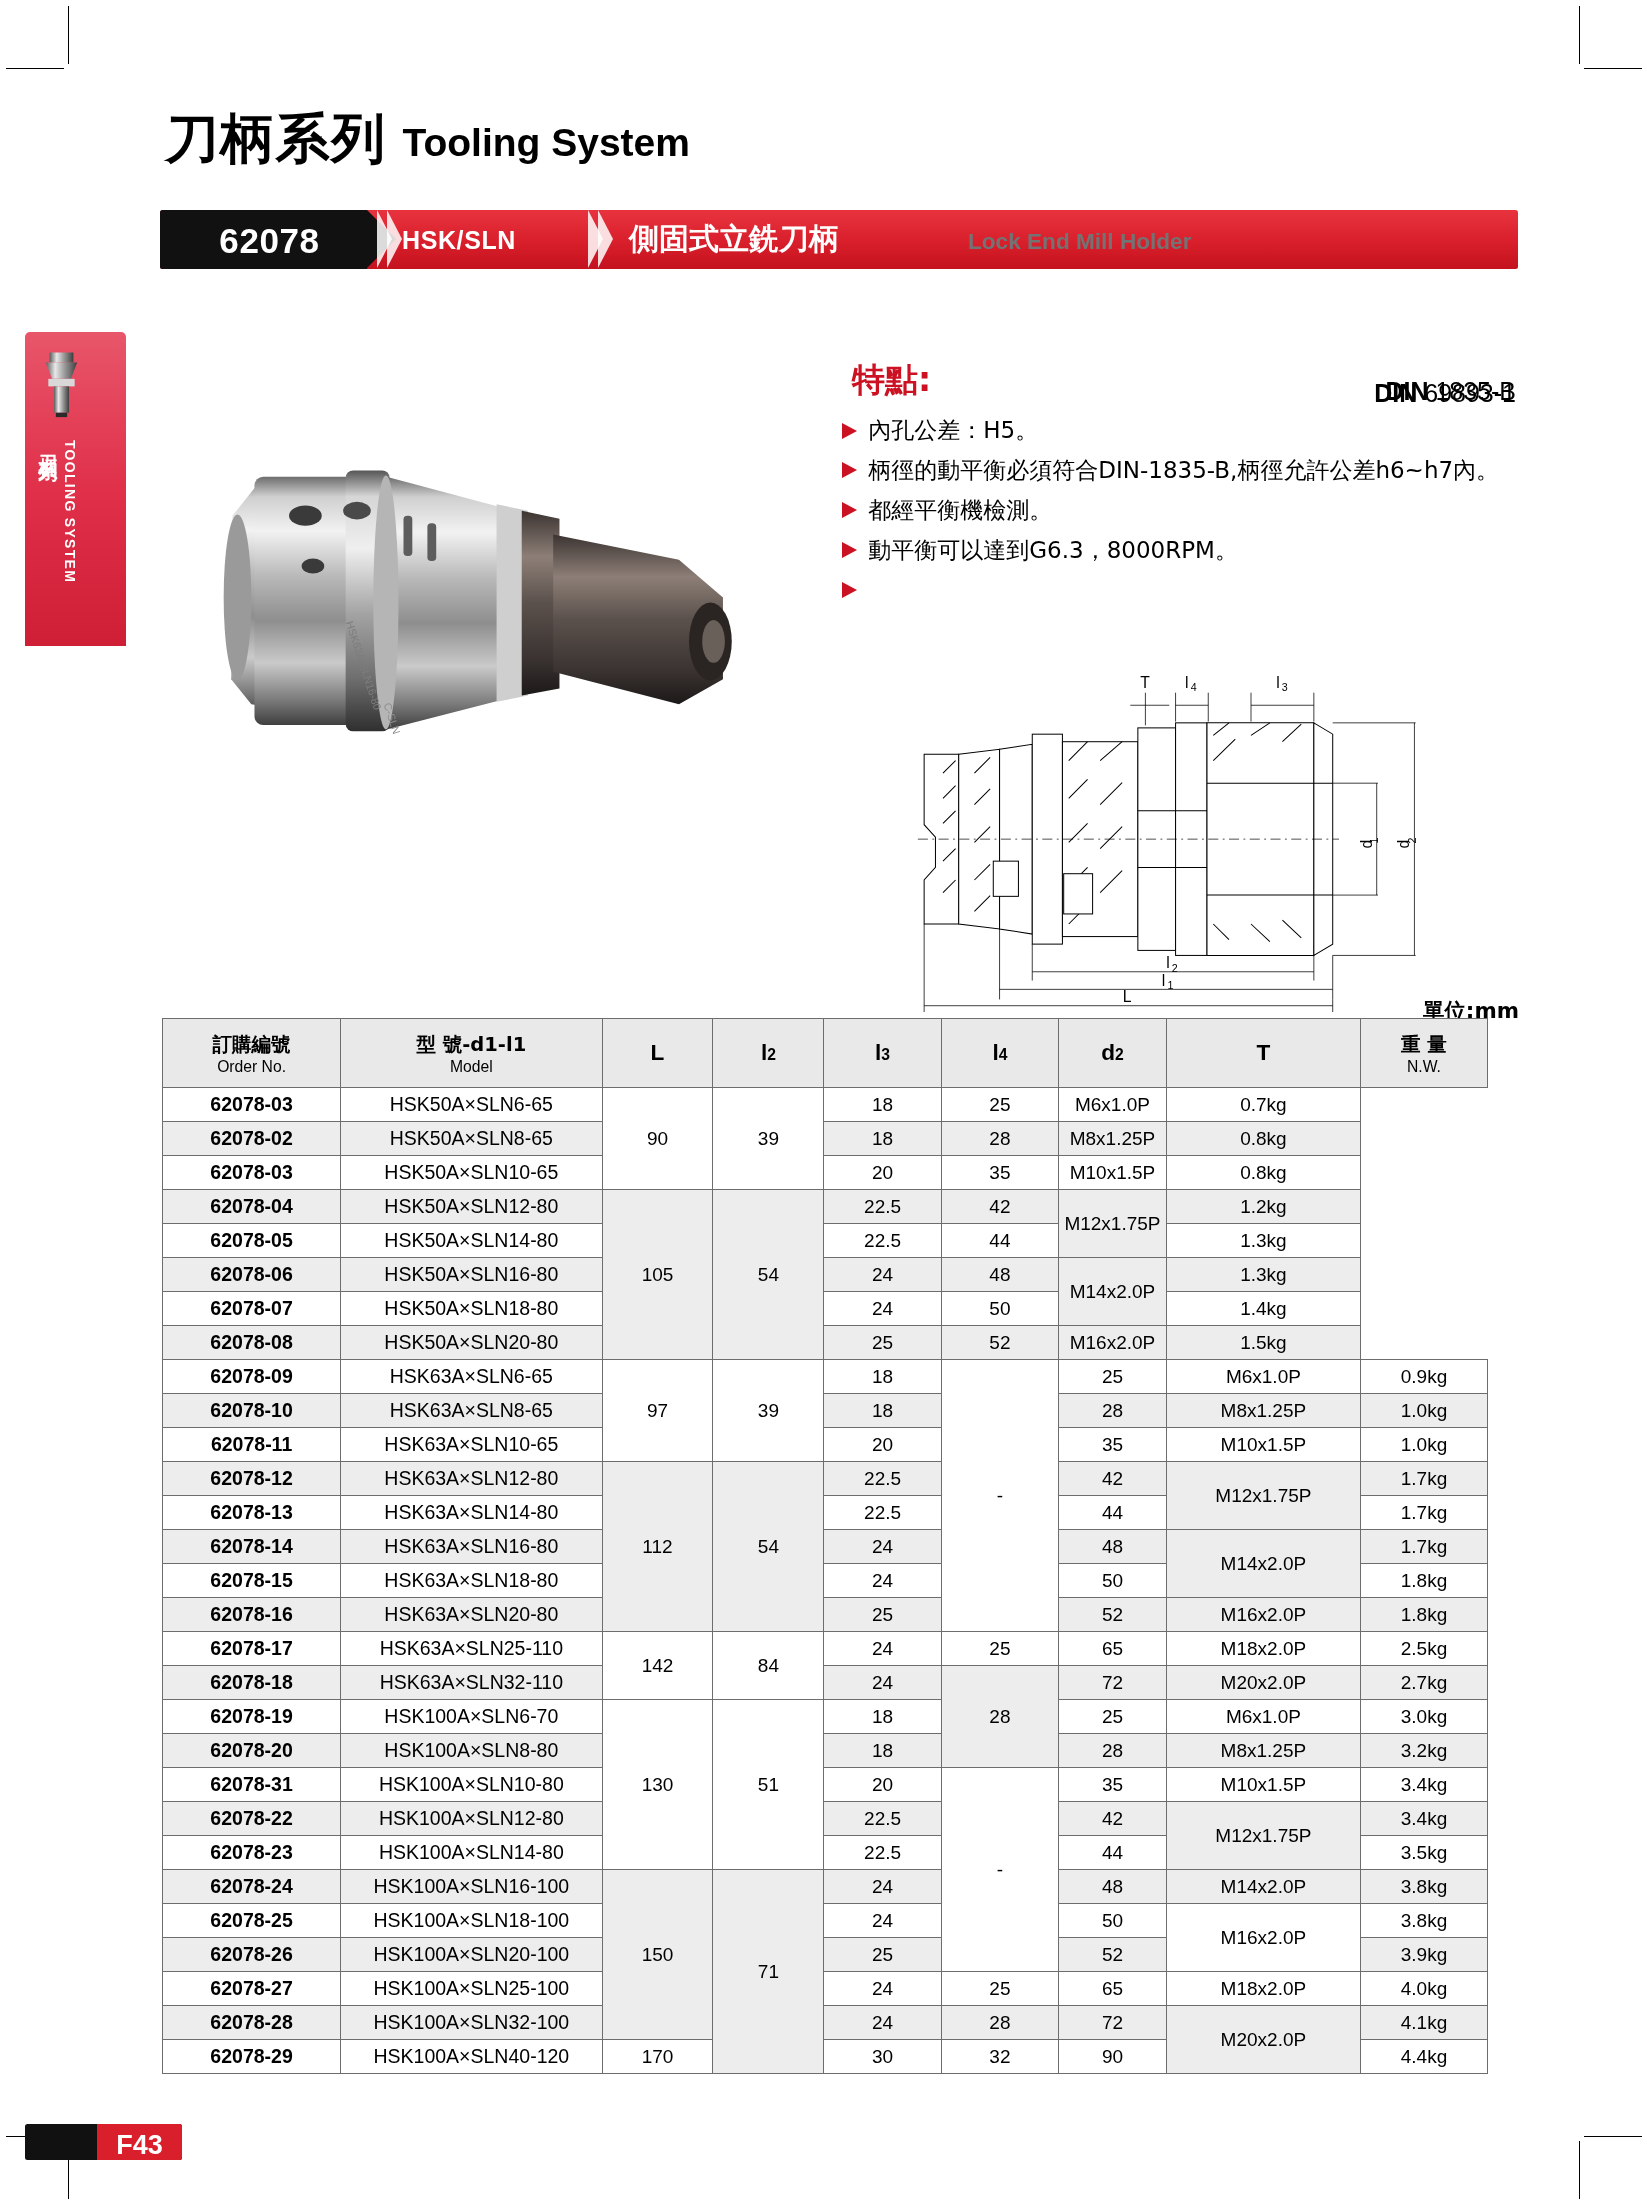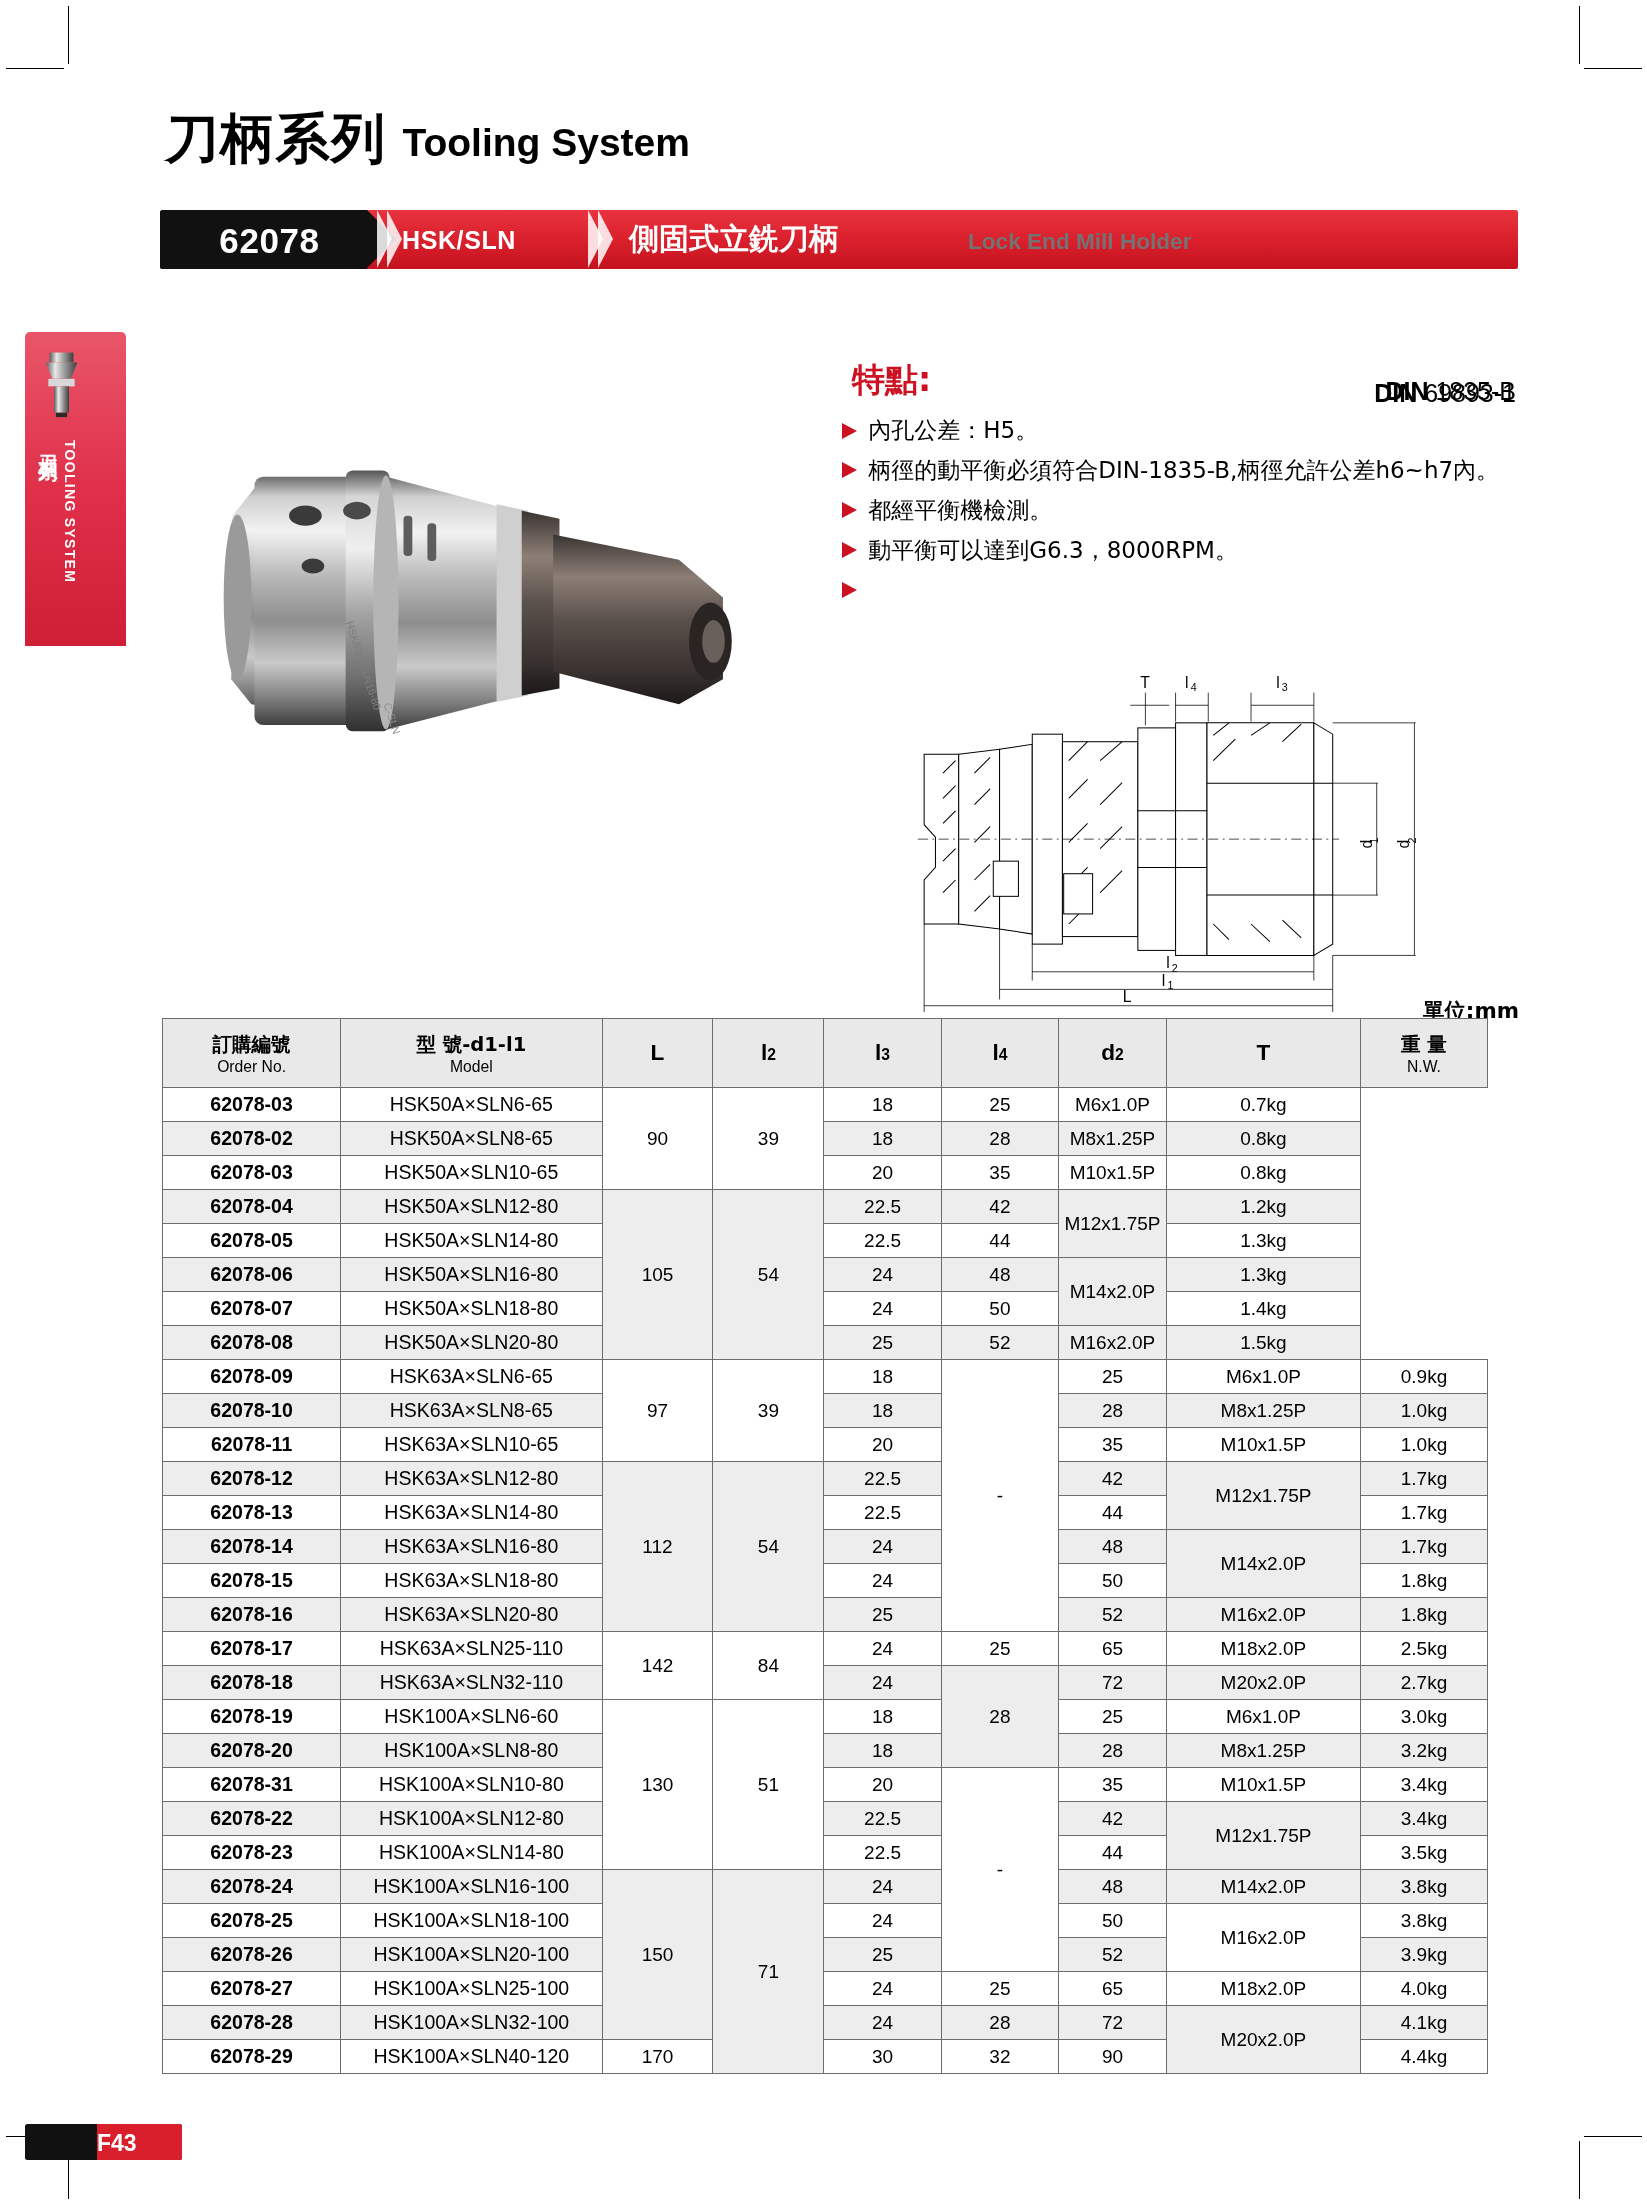--- a/index.html
+++ b/index.html
@@ -173,21 +173,21 @@
     width:157px; height:36px; background:#111;
     border-radius:2.5px;
   }
   .footer-red {
     position:absolute; left:97px; top:2124px;
     width:85px; height:36px; background:#d81f2b;
     border-radius:0 2.5px 2.5px 0;
   }
   .footer-num {
     position:absolute; left:97px; top:2130px; width:85px;
-    text-align:left; color:#fff; font-size:23px; font-weight:bold;
+    text-align:center; color:#fff; font-size:27px; font-weight:bold;
   }
 </style>
 </head>
 <body>
 
 <div class="crop v" style="left:68px; top:6.3px;"></div>
 <div class="crop h" style="left:6.3px; top:68px;"></div>
 <div class="crop v" style="right:68px; top:6.3px;"></div>
 <div class="crop h" style="right:6.3px; top:68px;"></div>
 <div class="crop v" style="left:68px; bottom:6.3px;"></div>
@@ -587,21 +587,21 @@
         <td class="order">62078-18</td>
         <td class="model">HSK63A×SLN32-110</td>
         <td>24</td>
         <td rowspan="3">28</td>
         <td>72</td>
         <td>M20x2.0P</td>
         <td>2.7kg</td>
       </tr>
       <tr>
         <td class="order">62078-19</td>
-        <td class="model">HSK100A×SLN6-60</td>
+        <td class="model">HSK100A×SLN6-70</td>
         <td rowspan="5">130</td>
         <td rowspan="5">51</td>
         <td>18</td>
         <td>25</td>
         <td>M6x1.0P</td>
         <td>3.0kg</td>
       </tr>
       <tr class="alt">
         <td class="order">62078-20</td>
         <td class="model">HSK100A×SLN8-80</td>

